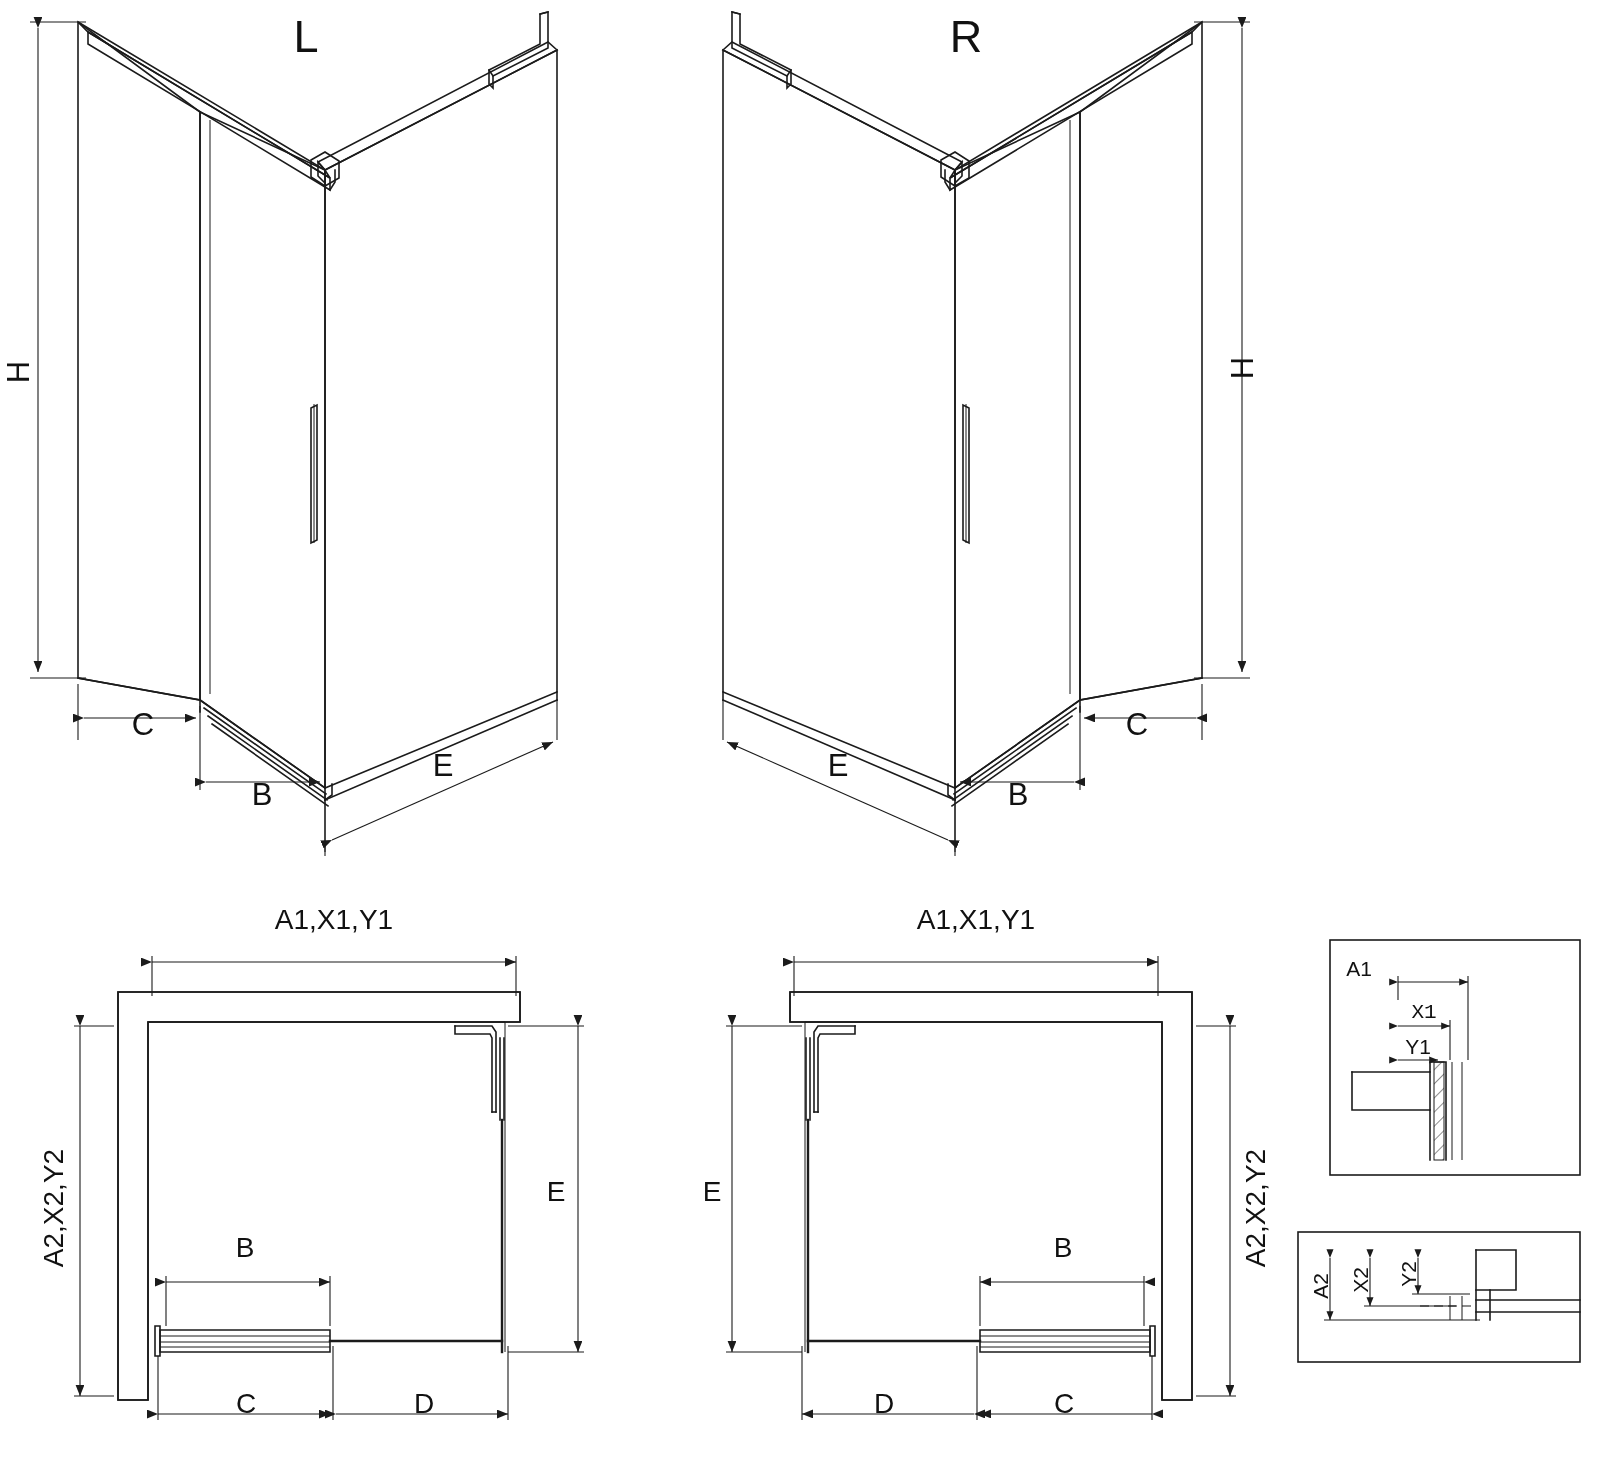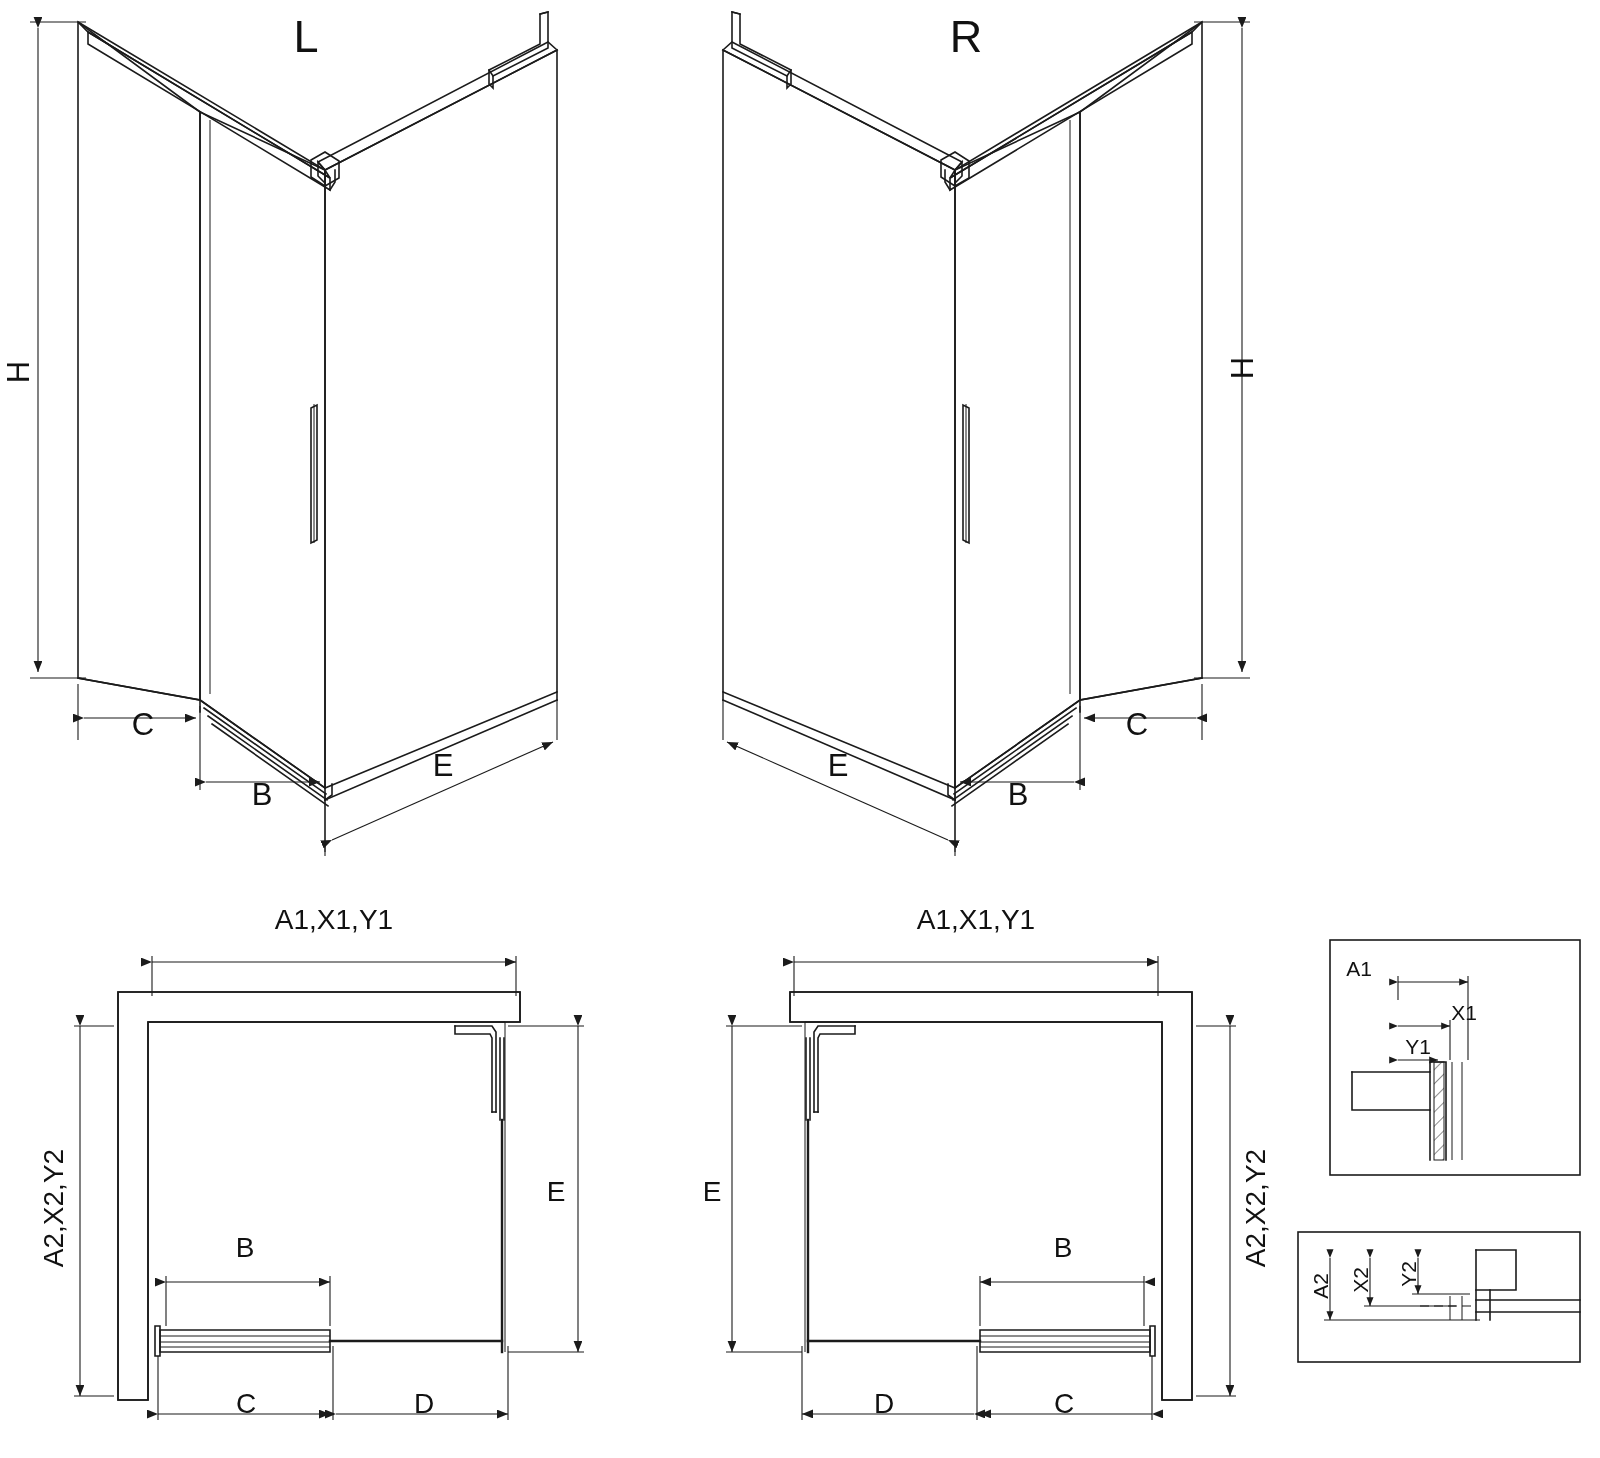--- a/index.html
+++ b/index.html
@@ -331,20 +331,20 @@
   <div class="lbl lbl-md center" style="left:424px; top:1404px;">D</div>
 
   <div class="lbl lbl-md center" style="left:976px; top:920px;">A1,X1,Y1</div>
   <div class="lbl lbl-md rot90" style="left:1256px; top:1208px;">A2,X2,Y2</div>
   <div class="lbl lbl-md center" style="left:712px; top:1192px;">E</div>
   <div class="lbl lbl-md center" style="left:1063px; top:1248px;">B</div>
   <div class="lbl lbl-md center" style="left:884px; top:1404px;">D</div>
   <div class="lbl lbl-md center" style="left:1064px; top:1404px;">C</div>
 
   <div class="lbl lbl-sm center" style="left:1359px; top:968px;">A1</div>
-  <div class="lbl lbl-sm center" style="left:1464px; top:1012px;">X1</div>
+  <div class="lbl lbl-sm center" style="left:1424px; top:1012px;font-family:Liberation Mono, monospace;">X1</div>
   <div class="lbl lbl-sm center" style="left:1418px; top:1046px;">Y1</div>
 
   <div class="lbl lbl-sm rot90" style="left:1320px; top:1286px;">A2</div>
   <div class="lbl lbl-sm rot90" style="left:1360px; top:1280px;">X2</div>
   <div class="lbl lbl-sm rot90" style="left:1408px; top:1274px;">Y2</div>
 
 </div>
 
 </body></html>

